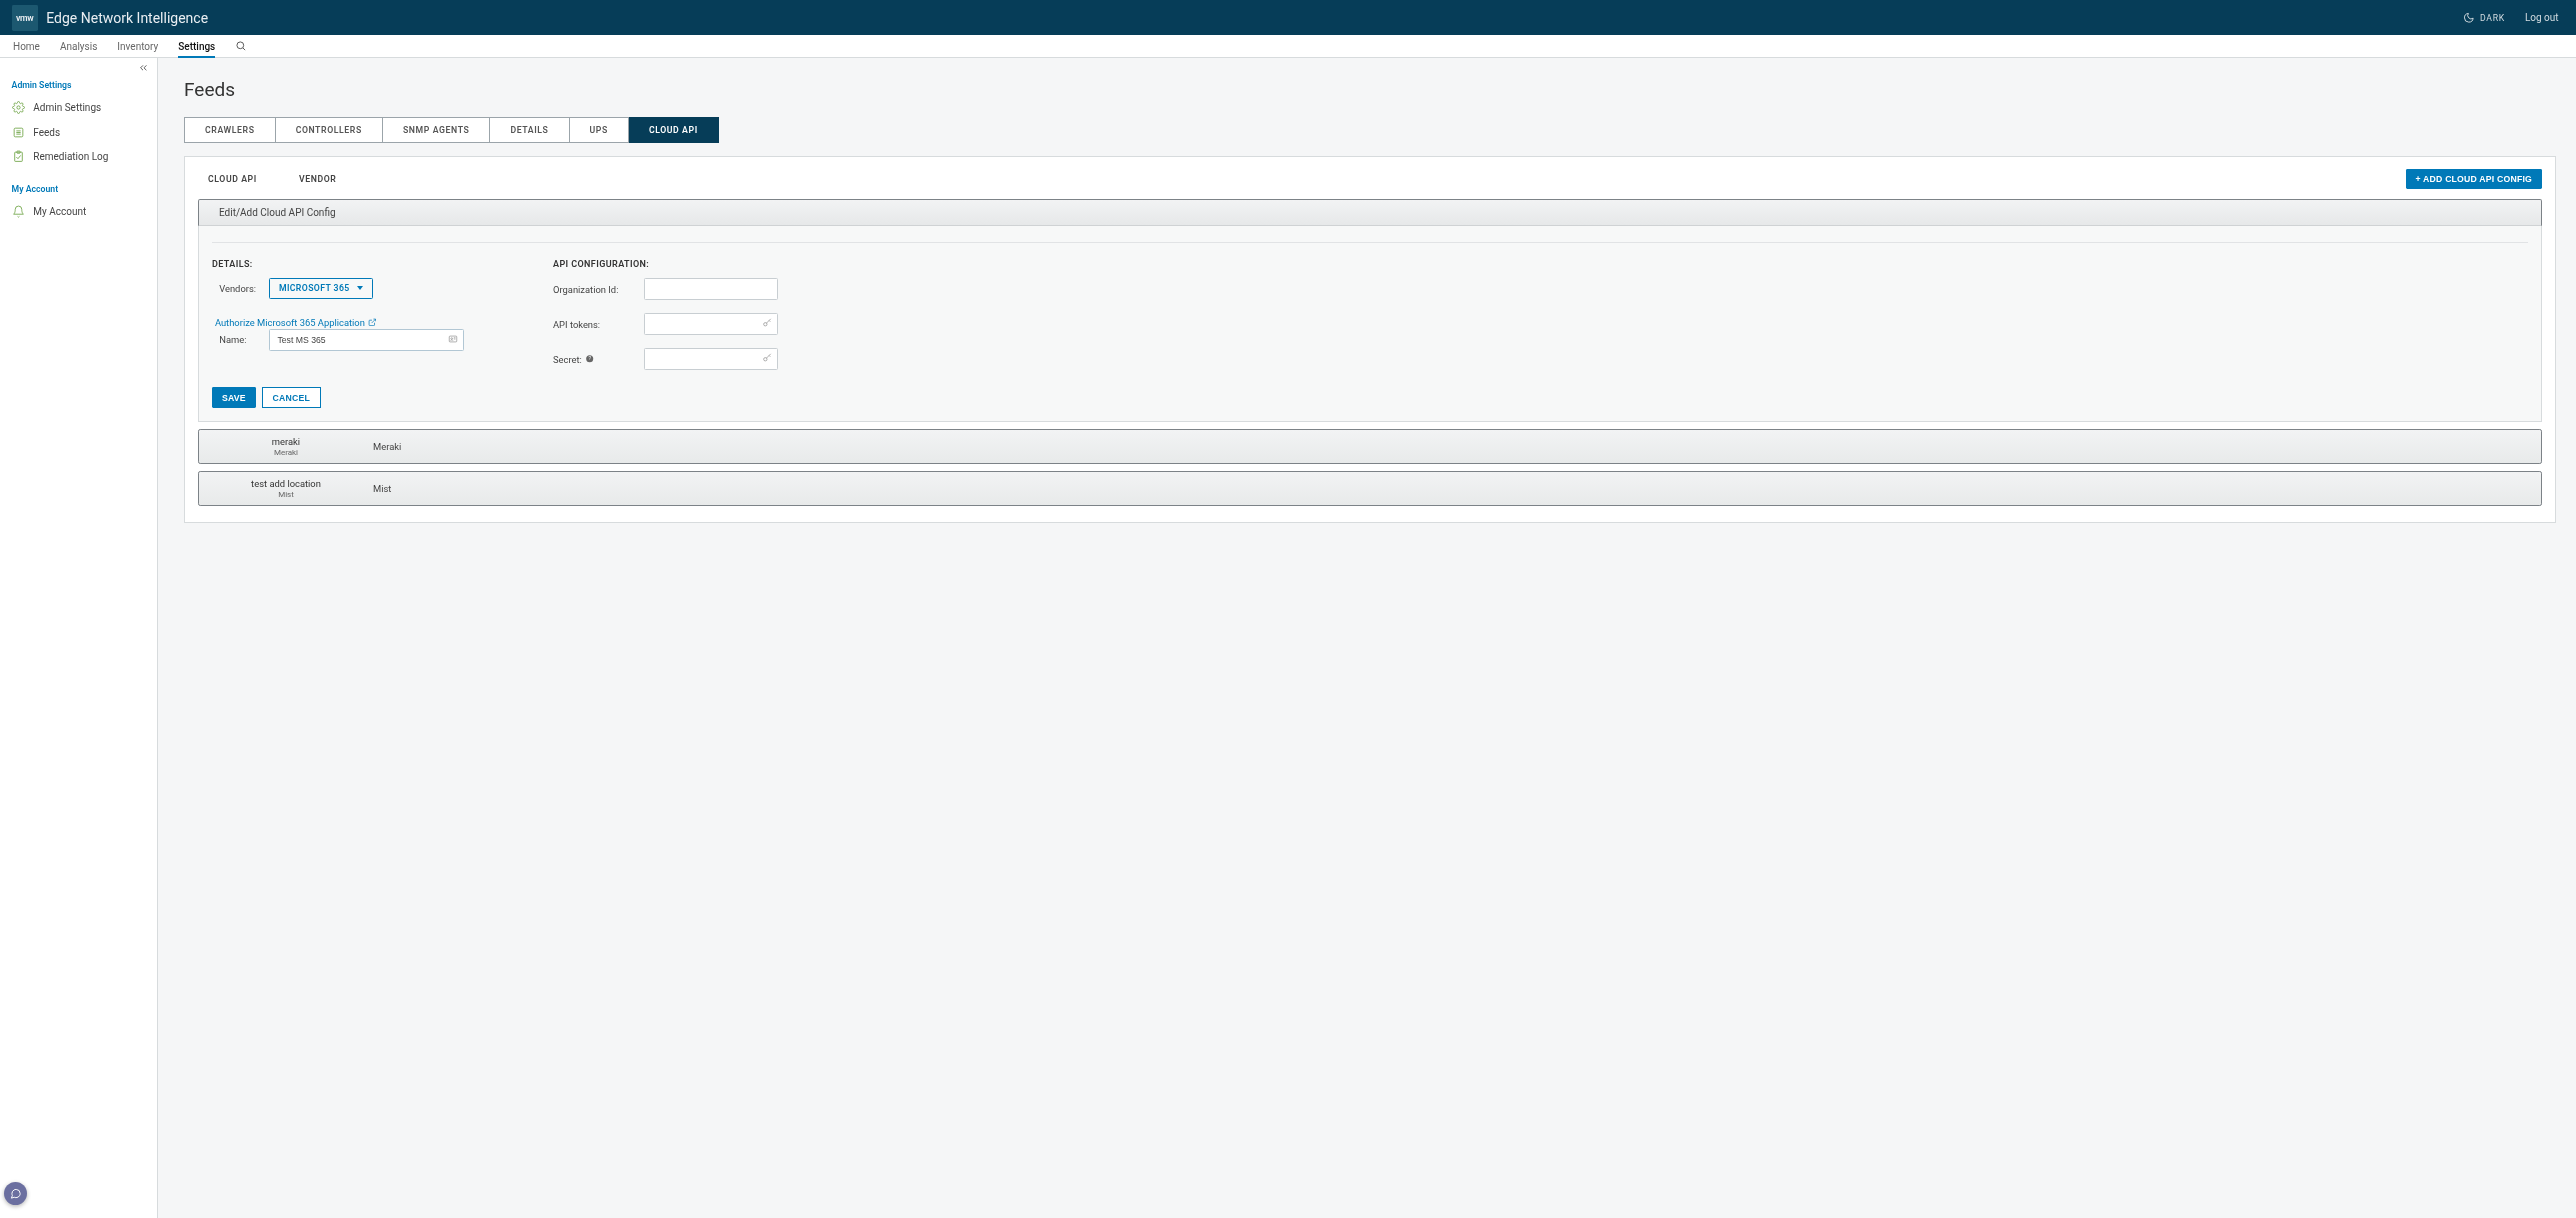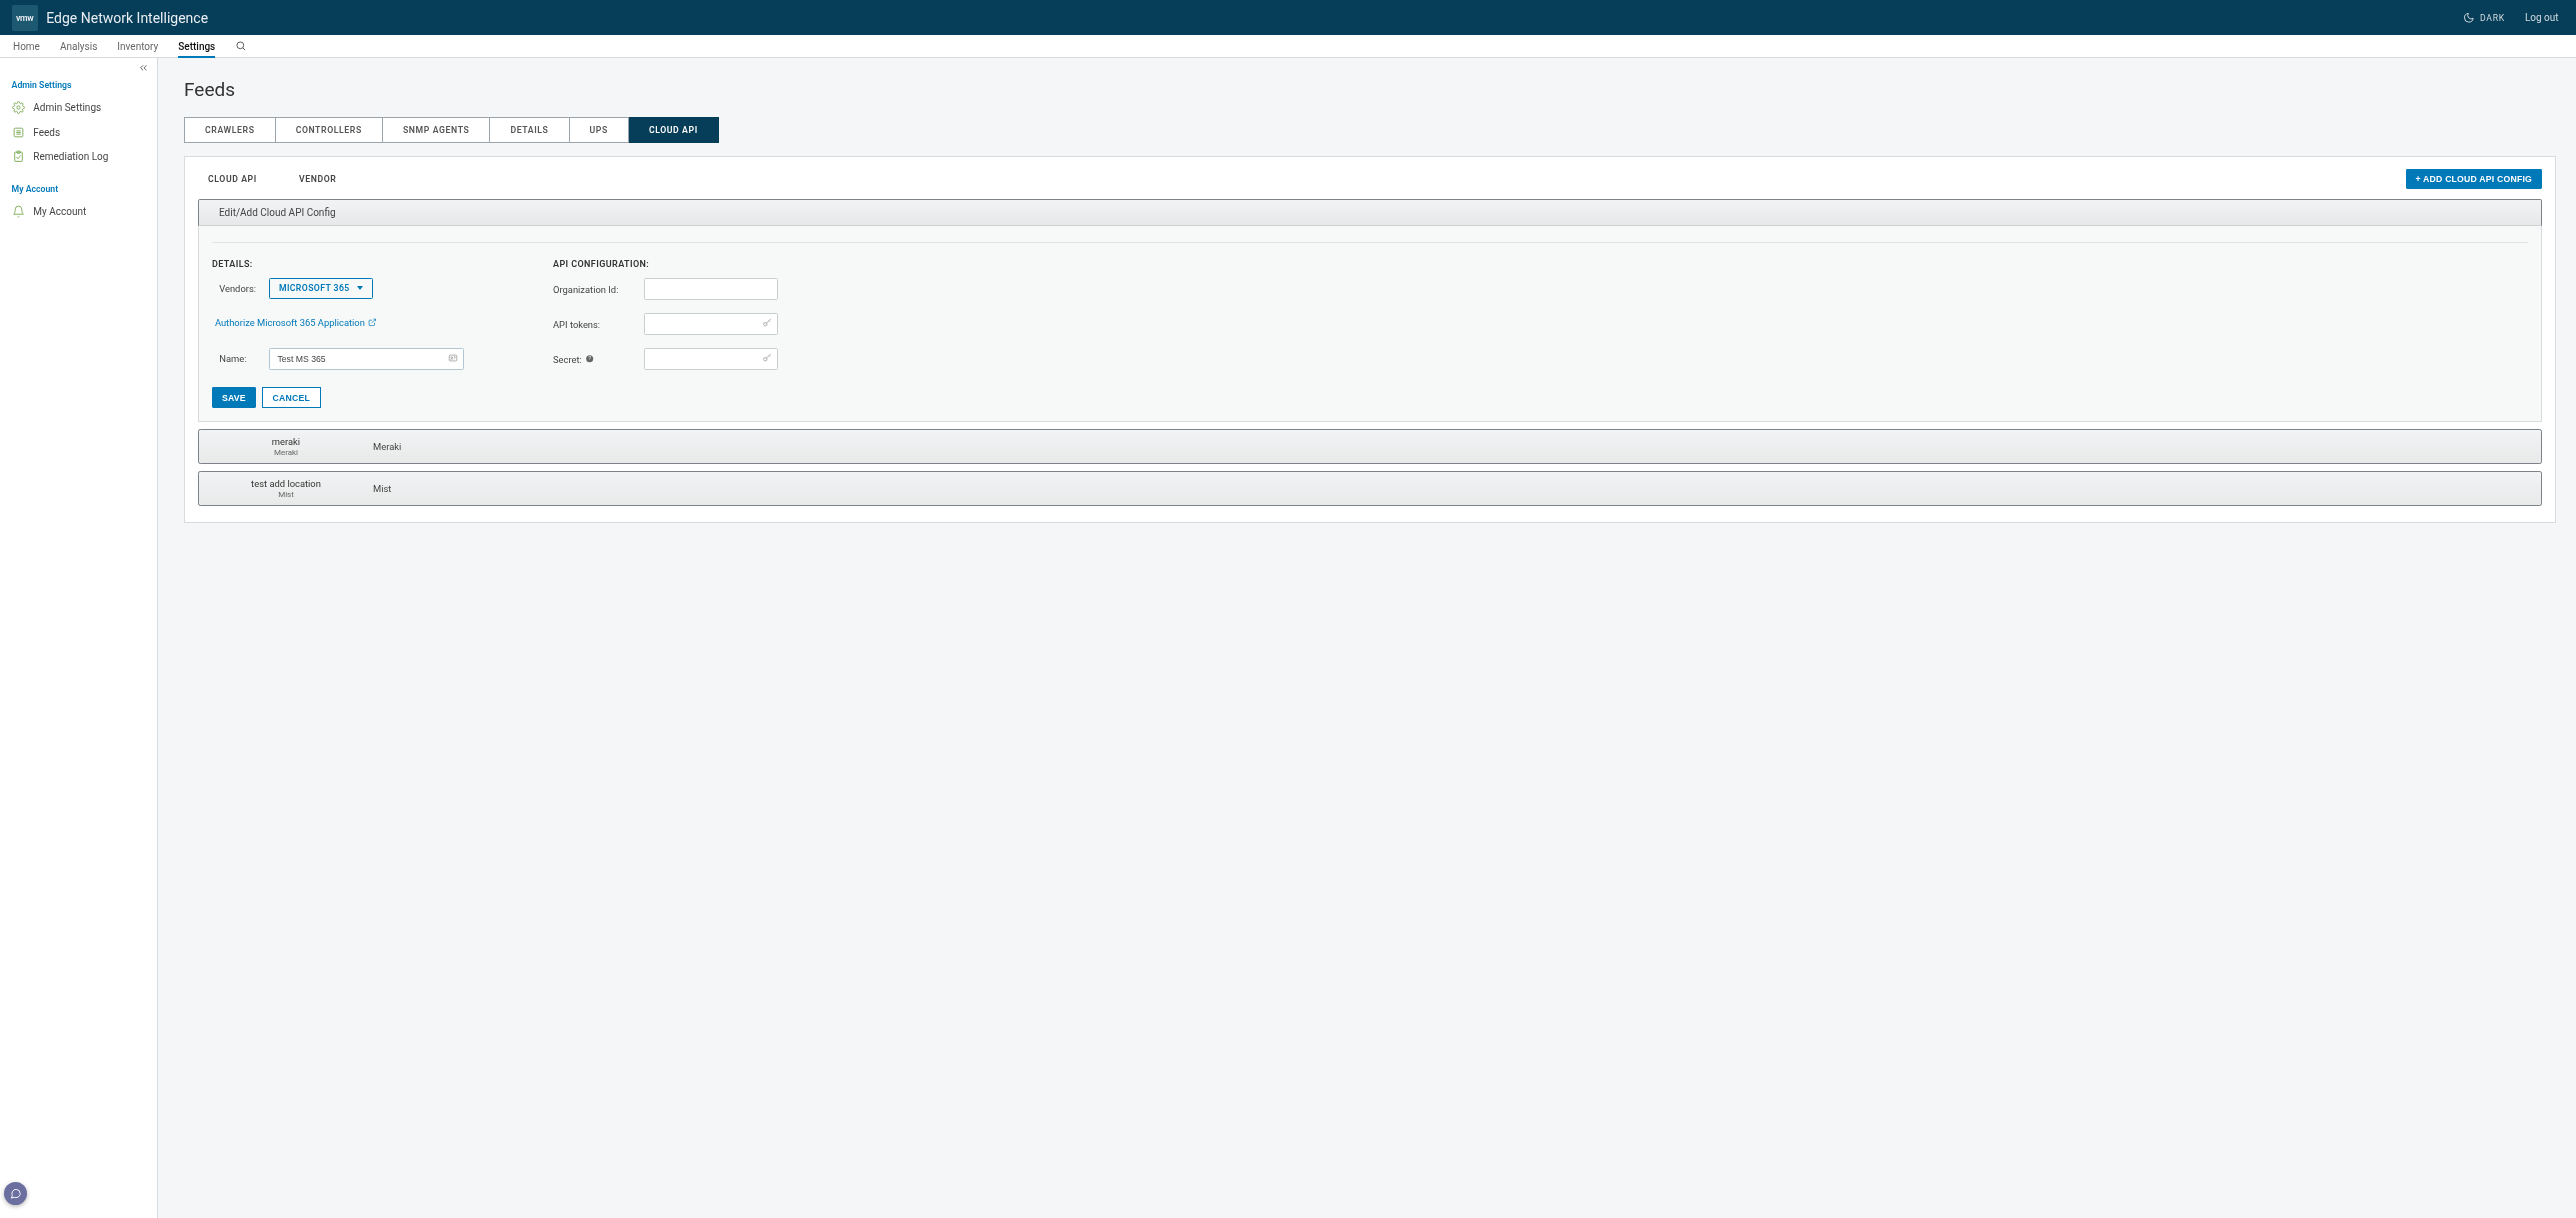--- a/index.html
+++ b/index.html
@@ -326,21 +326,21 @@
                 <span>Authorize Microsoft 365 Application</span>
                 <svg class="ext-icon" viewBox="0 0 24 24" fill="none" stroke="currentColor" stroke-width="2">
                     <path d="M18 13v6a2 2 0 0 1-2 2H5a2 2 0 0 1-2-2V8a2 2 0 0 1 2-2h6"></path>
                     <polyline points="15 3 21 3 21 9"></polyline>
                     <line x1="10" y1="14" x2="21" y2="3"></line>
                   </svg>
               </span>
             </div>
 
 
-            <div class="field" style="margin-top:19px; margin-left:7.2px;align-items:center;">
+            <div class="field" style="margin-left:7.2px;align-items:center;">
               <div class="field-label" style="width:40px;">Name:</div>
               <div class="input-wrap">
                 <input class="text-input" value="Test MS 365" style="">
                 <span class="input-adorn">
                   <svg viewBox="0 0 24 24" fill="none" stroke="currentColor" stroke-width="1.6">
                       <rect x="3" y="5" width="18" height="14" rx="2"></rect>
                       <circle cx="9" cy="11" r="2"></circle>
                       <path d="M6 16c.8-1.3 2-2 3-2s2.2.7 3 2"></path>
                       <line x1="14" y1="9" x2="18" y2="9"></line>
                       <line x1="14" y1="12" x2="18" y2="12"></line>

